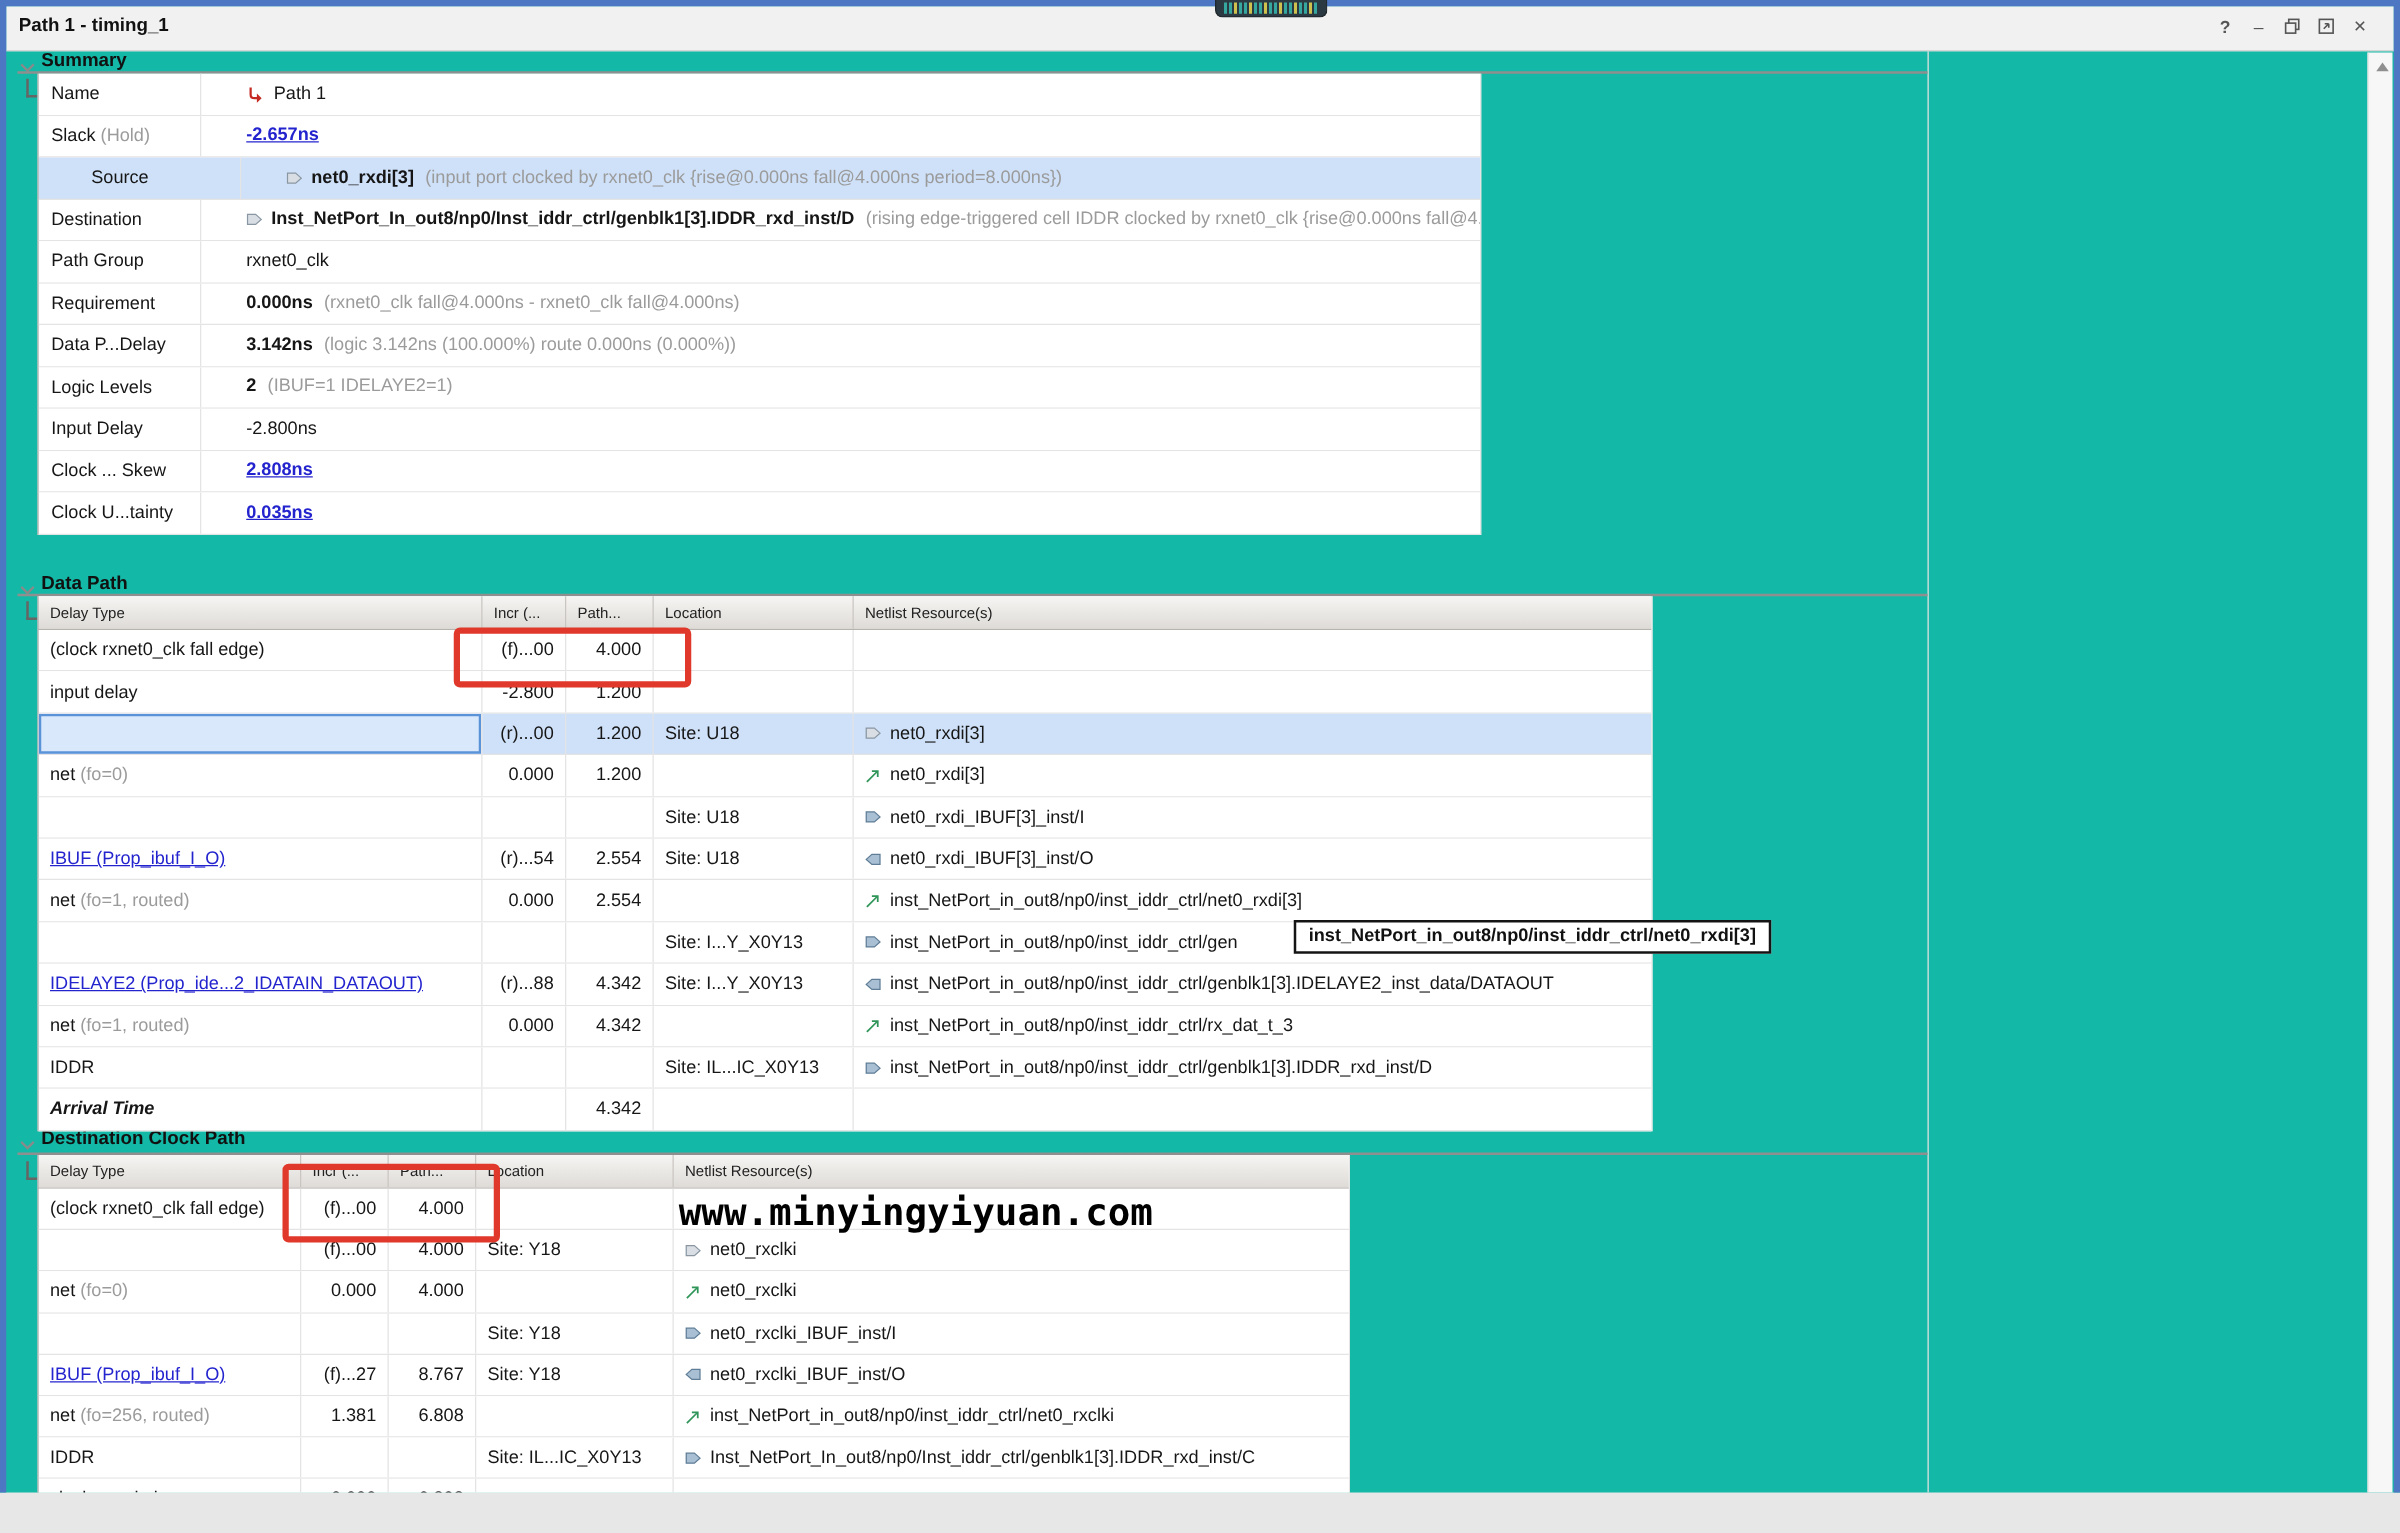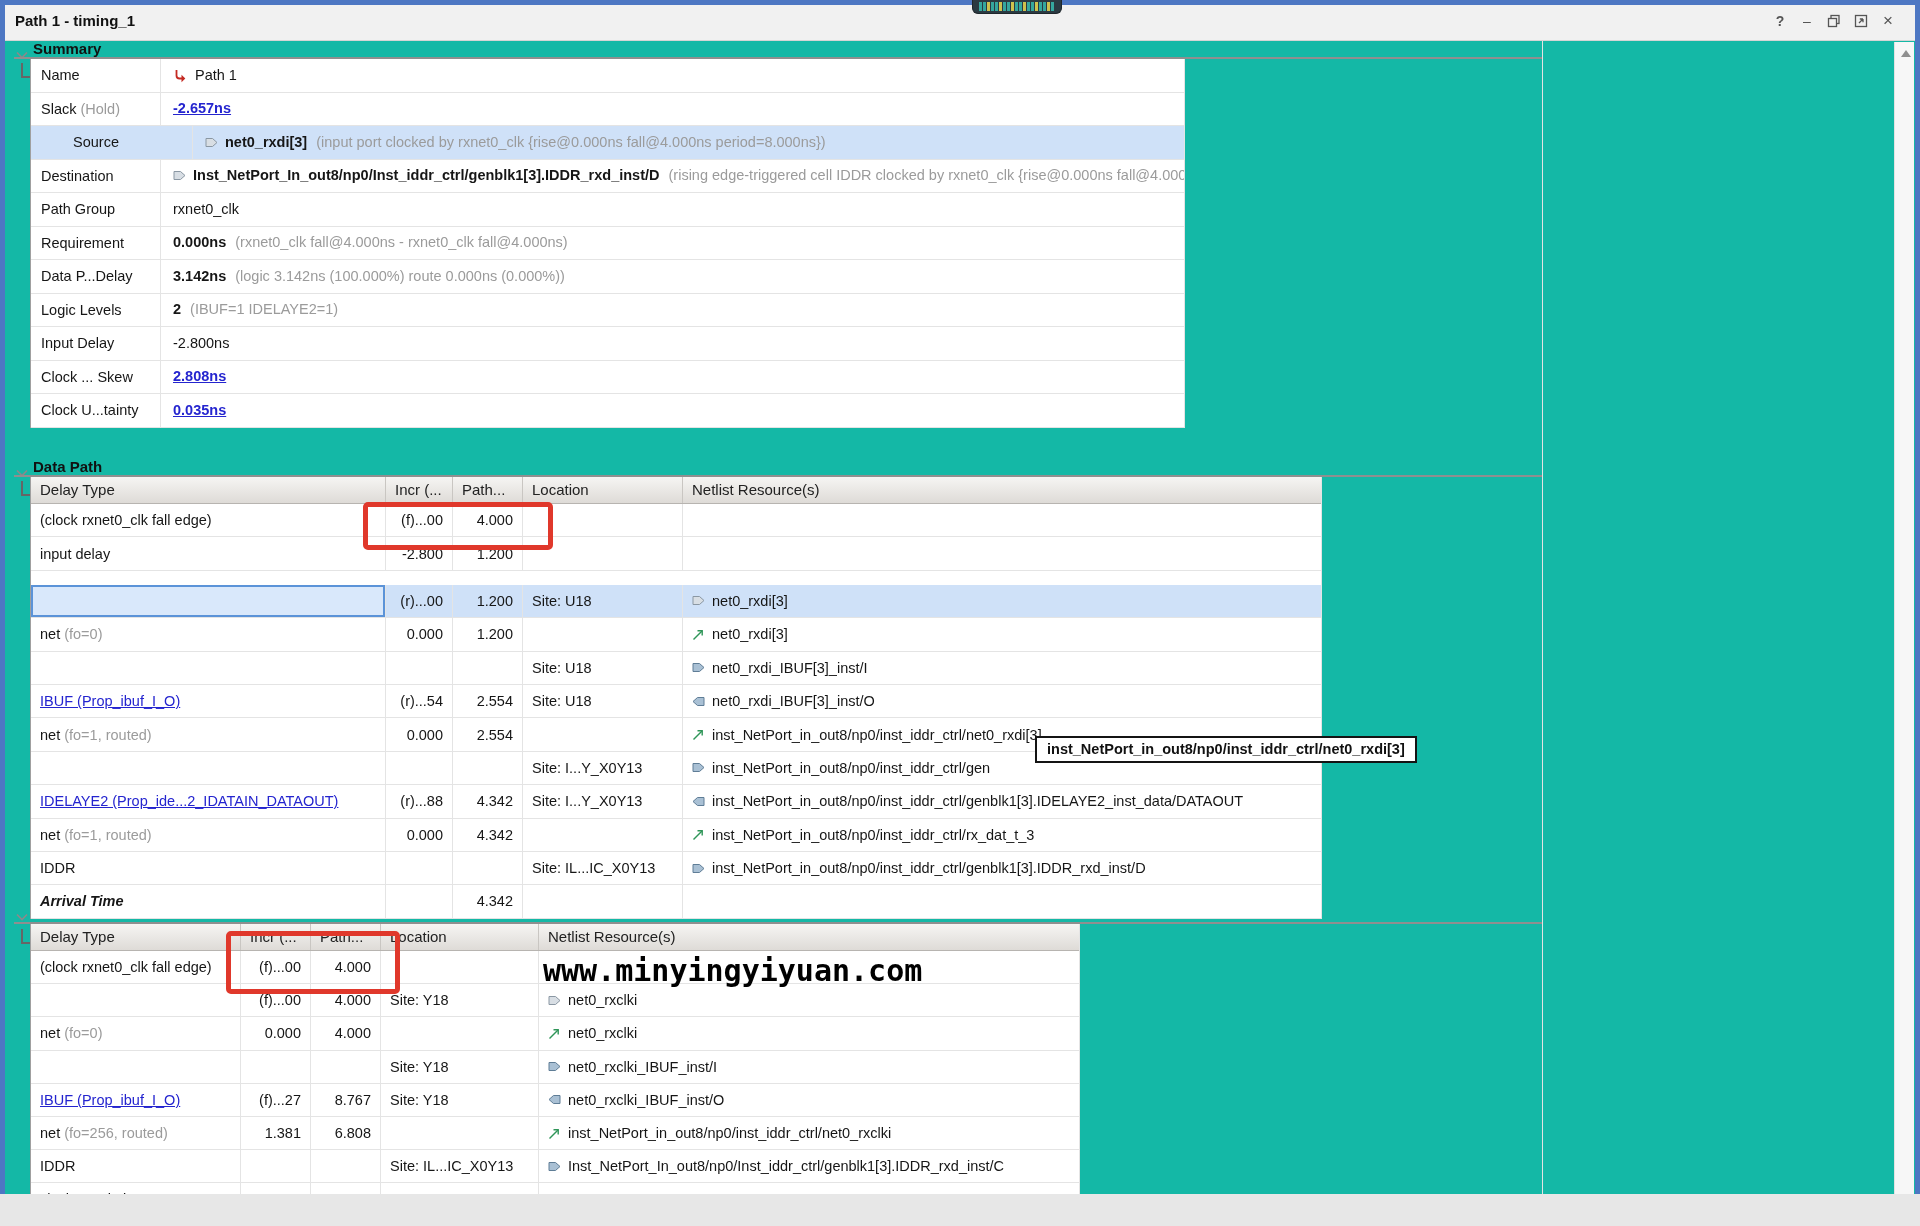--- a/index.html
+++ b/index.html
@@ -17,38 +17,38 @@
   .tri.up{top:8px;border-left:5px solid transparent;border-right:5px solid transparent;border-bottom:7px solid #8f8f8f;}
   .tri.down{bottom:8px;border-left:5px solid transparent;border-right:5px solid transparent;border-top:7px solid #8f8f8f;}
   .top-widget{position:absolute;left:972px;top:0;width:90px;height:14px;z-index:45;background:#2b3a42;border:1px solid #1f262b;border-top:none;border-radius:0 0 6px 6px;overflow:hidden;}
   .top-widget .stripes{position:absolute;left:6px;right:6px;top:2px;bottom:2px;
      background:repeating-linear-gradient(90deg,#35a79e 0 3px,#2b3a42 3px 4px,#35a79e 4px 7px,#2b3a42 7px 8px,#cfc14d 8px 11px,#2b3a42 11px 12px);}
   .section-title{position:absolute;font-size:15px;font-weight:bold;color:#111;z-index:3;}
   .chevron{position:absolute;z-index:3;width:12px;height:9px;}
   .sep{position:absolute;left:14px;width:1528px;height:2px;background:#8f8f8f;z-index:3;}
   .bracket{position:absolute;width:9px;height:15px;border-left:2px solid #666;border-bottom:2px solid #666;z-index:3;}
   .tbl{position:absolute;background:#fff;border-left:1px solid #9f9f9f;border-right:1px solid #e4e4e4;z-index:4;}
-  .srow{display:flex;height:33.5px;border-bottom:1px solid #e4e4e4;background:#fff;}
+  .srow{display:flex;height:33.5px;border-bottom:1px solid #e4e4e4;background:#fff;gap:24px;}
   .srow.hl{background:#cfe1f8;padding-left:32px;}
   .cell{white-space:nowrap;overflow:hidden;}
   .lcell{width:130px;border-right:1px solid #e4e4e4;padding-left:10px;line-height:33px;font-size:14.5px;color:#161616;}
   .vcell{flex:1;padding-left:12px;line-height:33px;font-size:14.5px;color:#161616;display:flex;align-items:center;}
   .gray{color:#9b9b9b;}
   .det{margin-left:9px;}
   .vb{font-weight:bold;}
   .link{color:#2424cf;text-decoration:underline;}
   .slink{font-weight:600;}
   .icn{display:inline-flex;margin-right:7px;flex:none;align-items:center;}
   .prow{display:flex;border-bottom:1px solid #e4e4e4;background:#fff;}
   .dp .prow{height:33.4px;}
   .dc .prow{height:33.2px;}
-  .prow.hl{background:#cfe1f8;margin-top:14px;}
+  .prow.hl{background:#cfe1f8;}
   .prow .cell{line-height:32px;font-size:14.5px;color:#161616;border-right:1px solid #e4e4e4;padding-left:9px;display:flex;align-items:center;}
   .prow.phead{height:27px;background:linear-gradient(#f6f5f3,#dedbd7);border-bottom:1px solid #b7b4b0;}
-  .prow.phead .cell{line-height:26px;border-right:1px solid #c9c6c2;color:#222;font-size:15px;}
+  .prow.phead .cell{line-height:26px;border-right:1px solid #c9c6c2;color:#222;font-size:12px;}
   .num{justify-content:flex-end;padding-right:9px;}
   .dp .c0{width:355px;flex:none;}
   .dp .c1{width:67px;flex:none;}
   .dp .c2{width:70px;flex:none;}
   .dp .c3{width:160px;flex:none;}
   .dp .c4{flex:1;border-right:none !important;}
   .dc .c0{width:210px;flex:none;}
   .dc .c1{width:70px;flex:none;}
   .dc .c2{width:70px;flex:none;}
   .dc .c3{width:158px;flex:none;}

